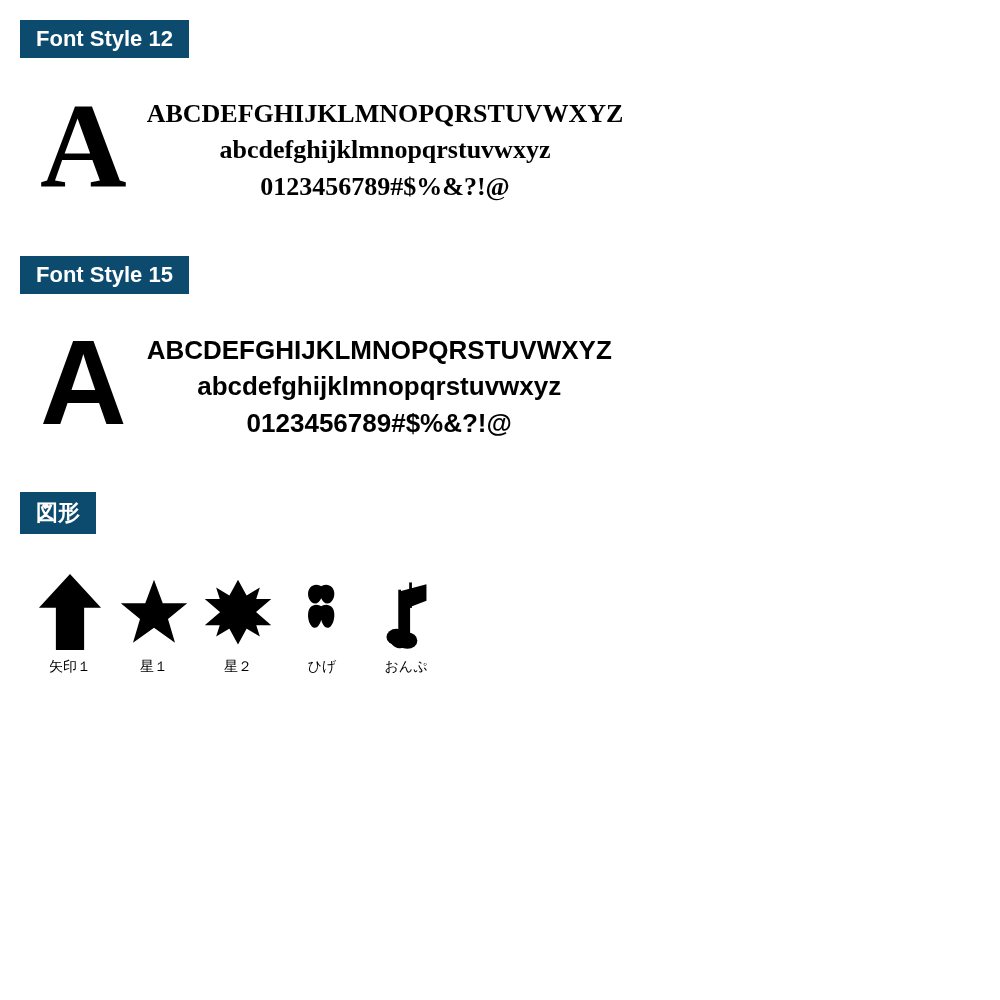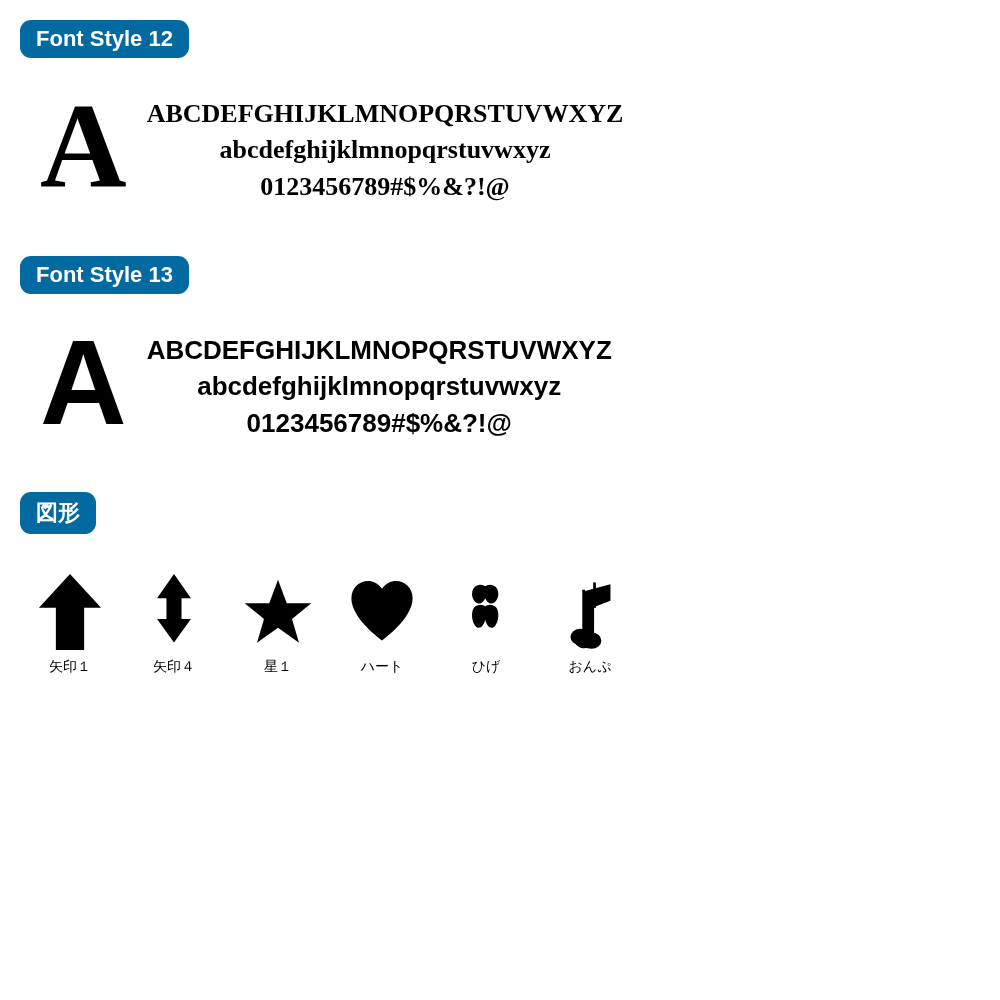--- a/index.html
+++ b/index.html
@@ -10,29 +10,28 @@
       min-height: 1000px;
       padding: 20px;
       color: #000;
     }
 
     .section {
       margin-bottom: 30px;
     }
 
     .section-header {
-      background: #0369a1;
+      background: #0c4a6e;
       color: #ffffff;
       display: inline-block;
       padding: 6px 16px;
       font-size: 22px;
       font-weight: bold;
       font-family: sans-serif;
       margin-bottom: 18px;
-      border-radius: 11px;
     }
 
     .font-demo {
       display: flex;
       align-items: flex-start;
       padding: 10px 20px 20px 20px;
     }
 
     .big-letter {
       font-size: 120px;
@@ -72,21 +71,21 @@
     .font-style-13 .char-row {
       font-family: Arial, Helvetica, sans-serif;
     }
 
     
     .shapes-grid {
       display: flex;
       flex-wrap: nowrap;
       align-items: flex-start;
       padding: 20px 10px 10px 10px;
-      gap: 24px;
+      gap: 4px;
     }
 
     .shape-item {
       display: flex;
       flex-direction: column;
       align-items: center;
       gap: 6px;
       min-width: 80px;
     }
 
@@ -122,21 +121,21 @@
     <div class="big-letter">A</div>
     <div class="char-rows">
       <div class="char-row">ABCDEFGHIJKLMNOPQRSTUVWXYZ</div>
       <div class="char-row">abcdefghijklmnopqrstuvwxyz</div>
       <div class="char-row">0123456789#$%&amp;?!@</div>
     </div>
   </div>
 </div>
 
 <div class="section font-style-13">
-  <div class="section-header">Font Style 13</div>
+  <div class="section-header">Font Style 15</div>
   <div class="font-demo">
     <div class="big-letter">A</div>
     <div class="char-rows">
       <div class="char-row">ABCDEFGHIJKLMNOPQRSTUVWXYZ</div>
       <div class="char-row">abcdefghijklmnopqrstuvwxyz</div>
       <div class="char-row">0123456789#$%&amp;?!@</div>
     </div>
   </div>
 </div>
 
@@ -146,42 +145,37 @@
 
     <div class="shape-item">
       <svg class="shape-svg" viewBox="0 0 70 85">
         <polygon points="35,2 68,38 50,38 50,83 20,83 20,38 2,38" fill="#000"></polygon>
       </svg>
       <span class="shape-label">矢印１</span>
     </div>
 
 
 
-    <div class="shape-item">
-      <svg class="shape-svg" viewBox="0 0 40 85">
-        <polygon points="20,2 38,28 28,28 28,50 38,50 20,75 2,50 12,50 12,28 2,28" fill="#000"></polygon>
-      </svg>
-      <span class="shape-label">矢印４</span>
-    </div>
 
 
     <div class="shape-item">
       <svg class="shape-svg" viewBox="0 0 80 80">
         <polygon points="40,3 50,30 78,30 56,48 64,75 40,58 16,75 24,48 2,30 30,30" fill="#000"></polygon>
       </svg>
       <span class="shape-label">星１</span>
     </div>
 
+    <div class="shape-item">
+      <svg class="shape-svg" viewBox="0 0 80 80">
+        <polygon points="40,3 52,25 78,25 57,43 65,68 40,53 15,68 23,43 2,25 28,25" fill="#000"></polygon>
+        <polygon points="40,77 28,55 2,55 23,37 15,12 40,27 65,12 57,37 78,55 52,55" fill="#000"></polygon>
+      </svg>
+      <span class="shape-label">星２</span>
+    </div>
 
-    <div class="shape-item">
-      <svg class="shape-svg" viewBox="0 0 80 75">
-        <path d="M40 70 C40 70 5 45 5 22 C5 10 14 2 24 2 C30 2 36 5 40 11 C44 5 50 2 56 2 C66 2 75 10 75 22 C75 45 40 70 40 70 Z" fill="#000"></path>
-      </svg>
-      <span class="shape-label">ハート</span>
-    </div>
 
     <div class="shape-item">
       <svg class="hige-svg" viewBox="0 0 45 85">
         <path d="M22 10 C22 10 14 5 8 12 C4 17 5 26 10 30 C15 34 20 30 22 25 C24 30 29 34 34 30 C39 26 40 17 36 12 C30 5 22 10 22 10 Z" fill="#000" transform="scale(0.9) translate(2,5)"></path>
         <path d="M22 35 C22 35 14 30 8 37 C4 42 5 55 10 60 C15 65 20 60 22 52 C24 60 29 65 34 60 C39 55 40 42 36 37 C30 30 22 35 22 35 Z" fill="#000" transform="scale(0.9) translate(2,5)"></path>
       </svg>
       <span class="shape-label">ひげ</span>
     </div>
 
     <div class="shape-item">

